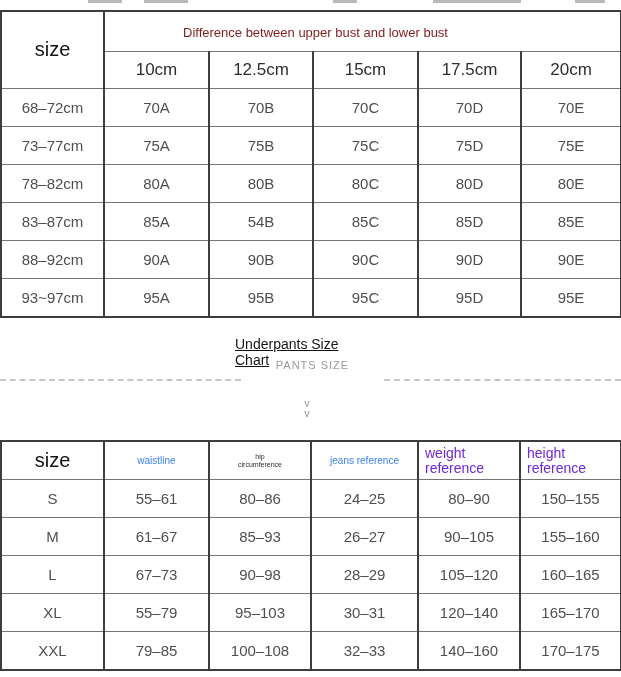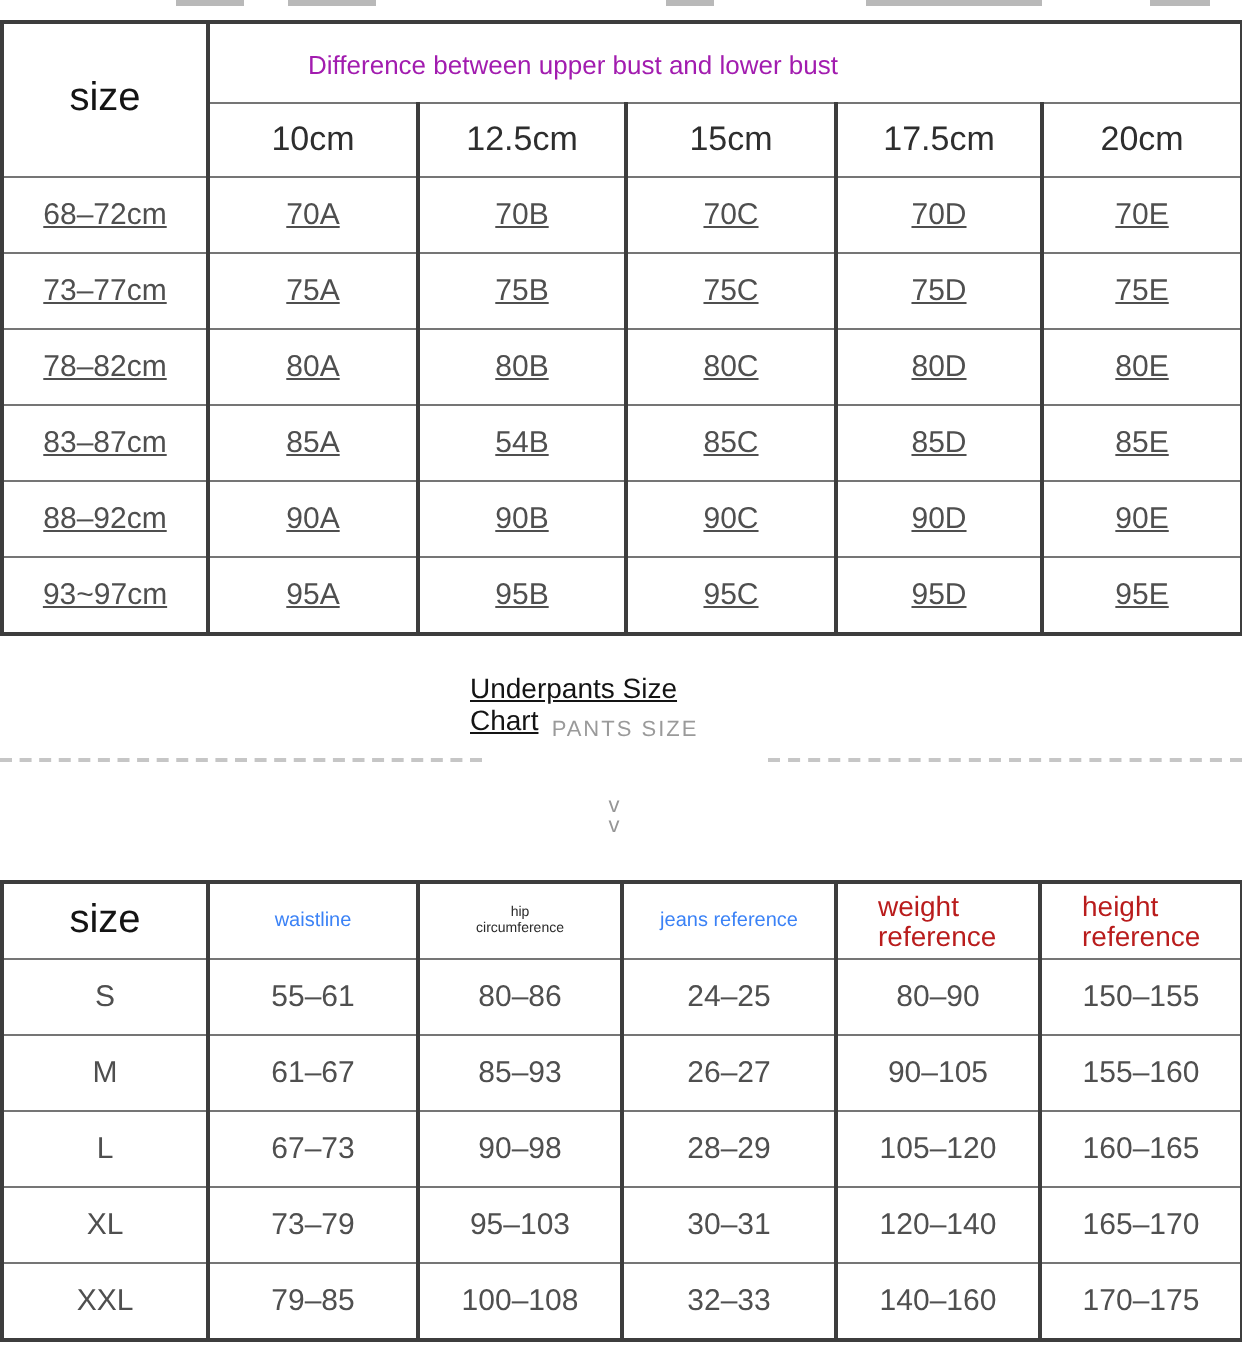--- a/index.html
+++ b/index.html
@@ -9,45 +9,45 @@
   table.grid { position:absolute; left:0; width:620px; border-collapse:collapse; table-layout:fixed;
                border:2px solid #3d3d3d; background:#fff; }
   .grid th, .grid td { border-left:2px solid #3d3d3d; border-right:2px solid #3d3d3d;
                        border-top:1px solid #757575; border-bottom:1px solid #757575;
                        text-align:center; vertical-align:middle; padding:0; font-weight:normal; }
 
   
   table.bra { top:10px; }
   .bra .h1 { height:40px; }
   .bra .h2 th { height:36px; font-size:17px; color:#2e2e2e; }
-  .bra td { height:37px; font-size:15px; color:#4f4f4f;text-decoration:underline; }
+  .bra td { height:37px; font-size:15px; color:#4f4f4f; }
   .corner { font-size:20px; color:#141414; }
   .merged { vertical-align:top; border-bottom:1px solid #8f8f8f; }
-  .merged-inner { margin-left:42px; width:272px; text-align:right; font-size:13px; line-height:16px;
-                  color:#a21caf; padding-top:4px; }
+  .merged-inner { margin-left:78px; width:272px; text-align:left; font-size:13px; line-height:16px;
+                  color:#7f1d1d; padding-top:4px; }
 
   
   .mid { position:absolute; left:0; top:312px; width:621px; height:128px; }
   .mid-title { position:absolute; left:235px; top:25px; width:122px; font-size:14px; line-height:15.5px;
                color:#141414; text-align:left;text-decoration:underline; }
   .dash { position:absolute; top:67px; height:0; border-top:2px dashed #c6c6c6; }
   .dash-left  { left:0;    width:241px; }
   .dash-right { left:384px; width:237px; }
   .pants-size { position:absolute; left:241px; top:47px; width:143px; text-align:center;
                 font-size:11px; letter-spacing:1px; color:#9a9a9a; }
   .chevrons { position:absolute; left:297px; top:86px; width:20px; text-align:center;
               font-size:11px; line-height:10px; color:#969696; }
 
   
   table.pants { top:440px; }
   .pants .hrow th { height:37px; }
   .pants td { height:37px; font-size:15px; color:#4f4f4f; }
   .col-plain { font-size:10px; color:#3b82f6; }
   .hip-head { font-size:7px; line-height:8px; color:#2a2a2a; text-align:center; }
-  .two-line { text-align:left; padding-left:20px; font-size:14px; line-height:15px; color:#b91c1c; }
+  .two-line { text-align:left; padding-left:6px; font-size:14px; line-height:15px; color:#6d28d9; }
 
   
   .artifact { position:absolute; top:0; height:3px; background:#8a8a8a; opacity:.6; }
 </style>
 </head>
 <body>
 
 <div>
 
   <div class="artifact" style="left:88px;width:34px;"></div>
@@ -193,21 +193,21 @@
       <tr>
         <td>L</td>
         <td>67–73</td>
         <td>90–98</td>
         <td>28–29</td>
         <td>105–120</td>
         <td>160–165</td>
       </tr>
       <tr>
         <td>XL</td>
-        <td>73–79</td>
+        <td>55–79</td>
         <td>95–103</td>
         <td>30–31</td>
         <td>120–140</td>
         <td>165–170</td>
       </tr>
       <tr>
         <td>XXL</td>
         <td>79–85</td>
         <td>100–108</td>
         <td>32–33</td>

